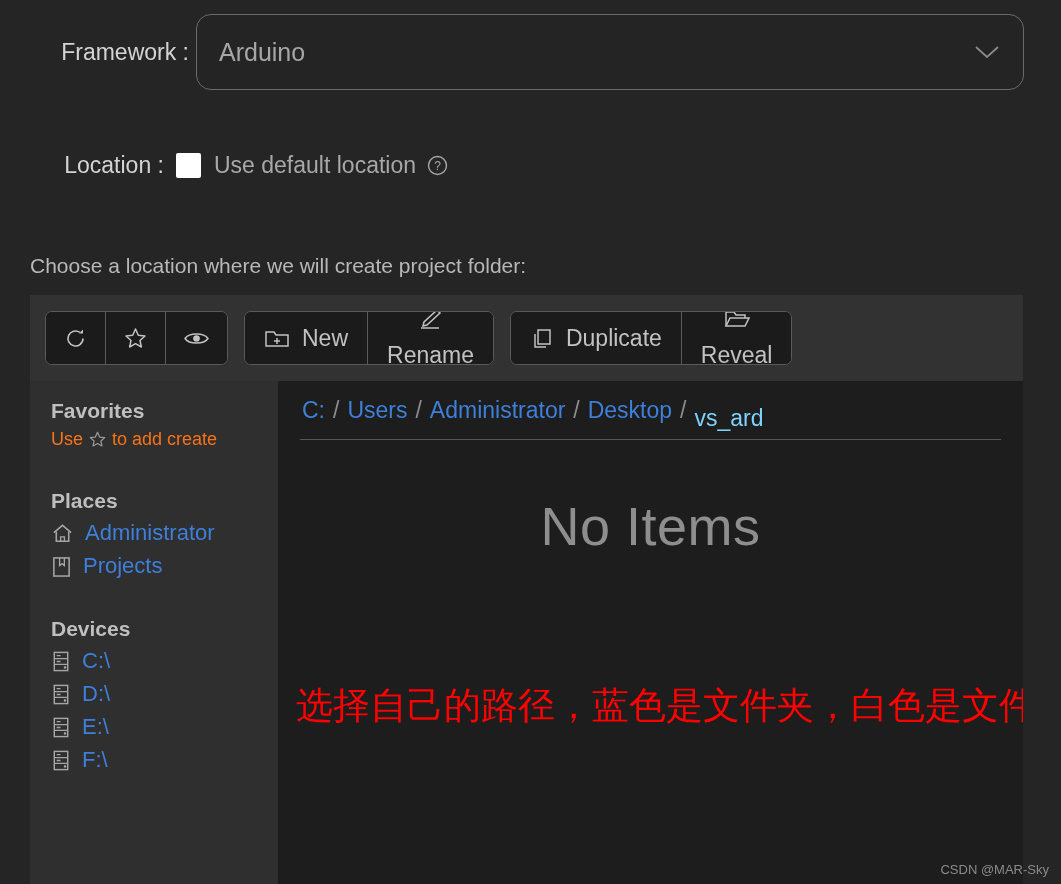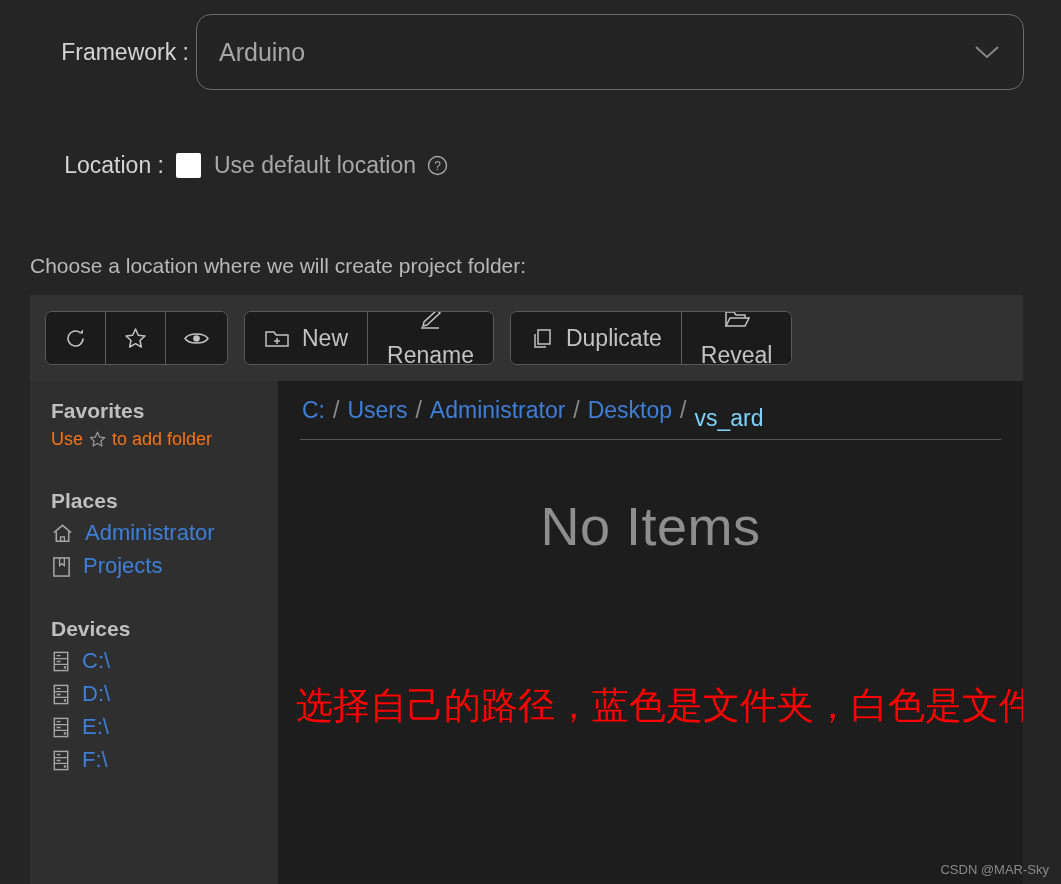--- a/index.html
+++ b/index.html
@@ -338,21 +338,21 @@
 
     <div id="sidebar">
       <div class="side-header">Favorites</div>
       <div class="side-hint">
         <span>Use</span>
         <span>
           <svg width="19" height="19" viewBox="0 0 25 25">
             <path d="M12.5 3 L15.3 9.3 L22 10 L17 14.5 L18.4 21 L12.5 17.7 L6.6 21 L8 14.5 L3 10 L9.7 9.3 Z" stroke="#9a9a9a" stroke-width="1.6" fill="none" stroke-linejoin="round"></path>
           </svg>
         </span>
-        <span>to add folder</span>
+        <span>to add create</span>
       </div>
 
       <div class="side-gap"></div>
 
       <div class="side-header">Places</div>
       <div class="side-item">
         <span>
           <svg width="23" height="23" viewBox="0 0 24 24">
             <path d="M3 11 L12 3.5 L21 11" stroke="#a6a6a6" stroke-width="1.6" fill="none"></path>
             <path d="M5.5 10 L5.5 20 L18.5 20 L18.5 10" stroke="#a6a6a6" stroke-width="1.6" fill="none"></path>

